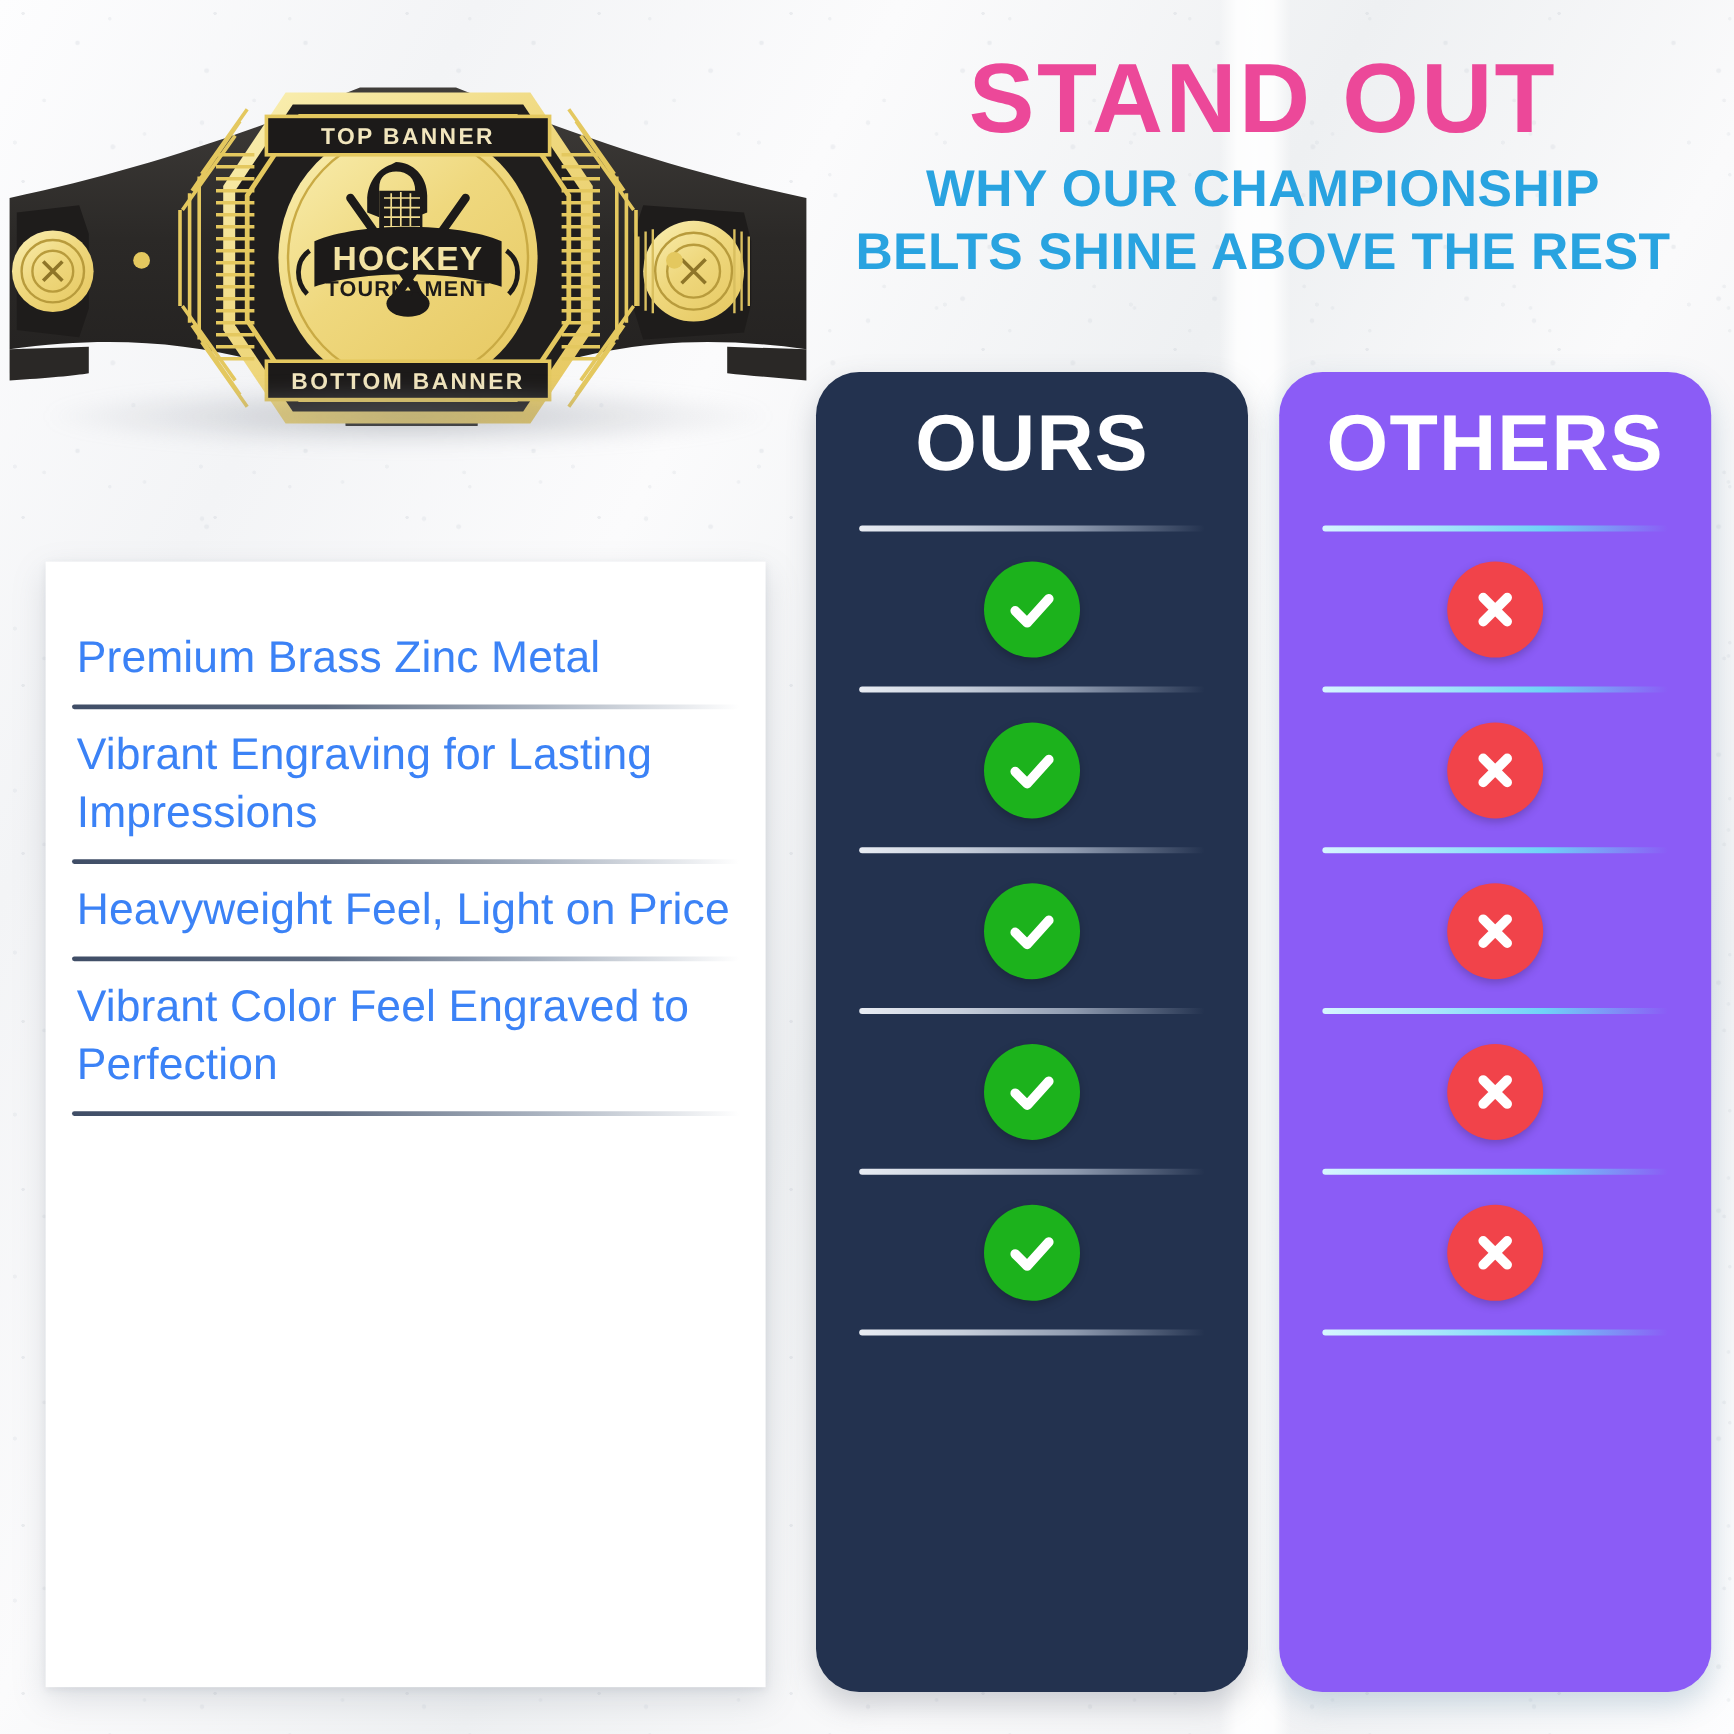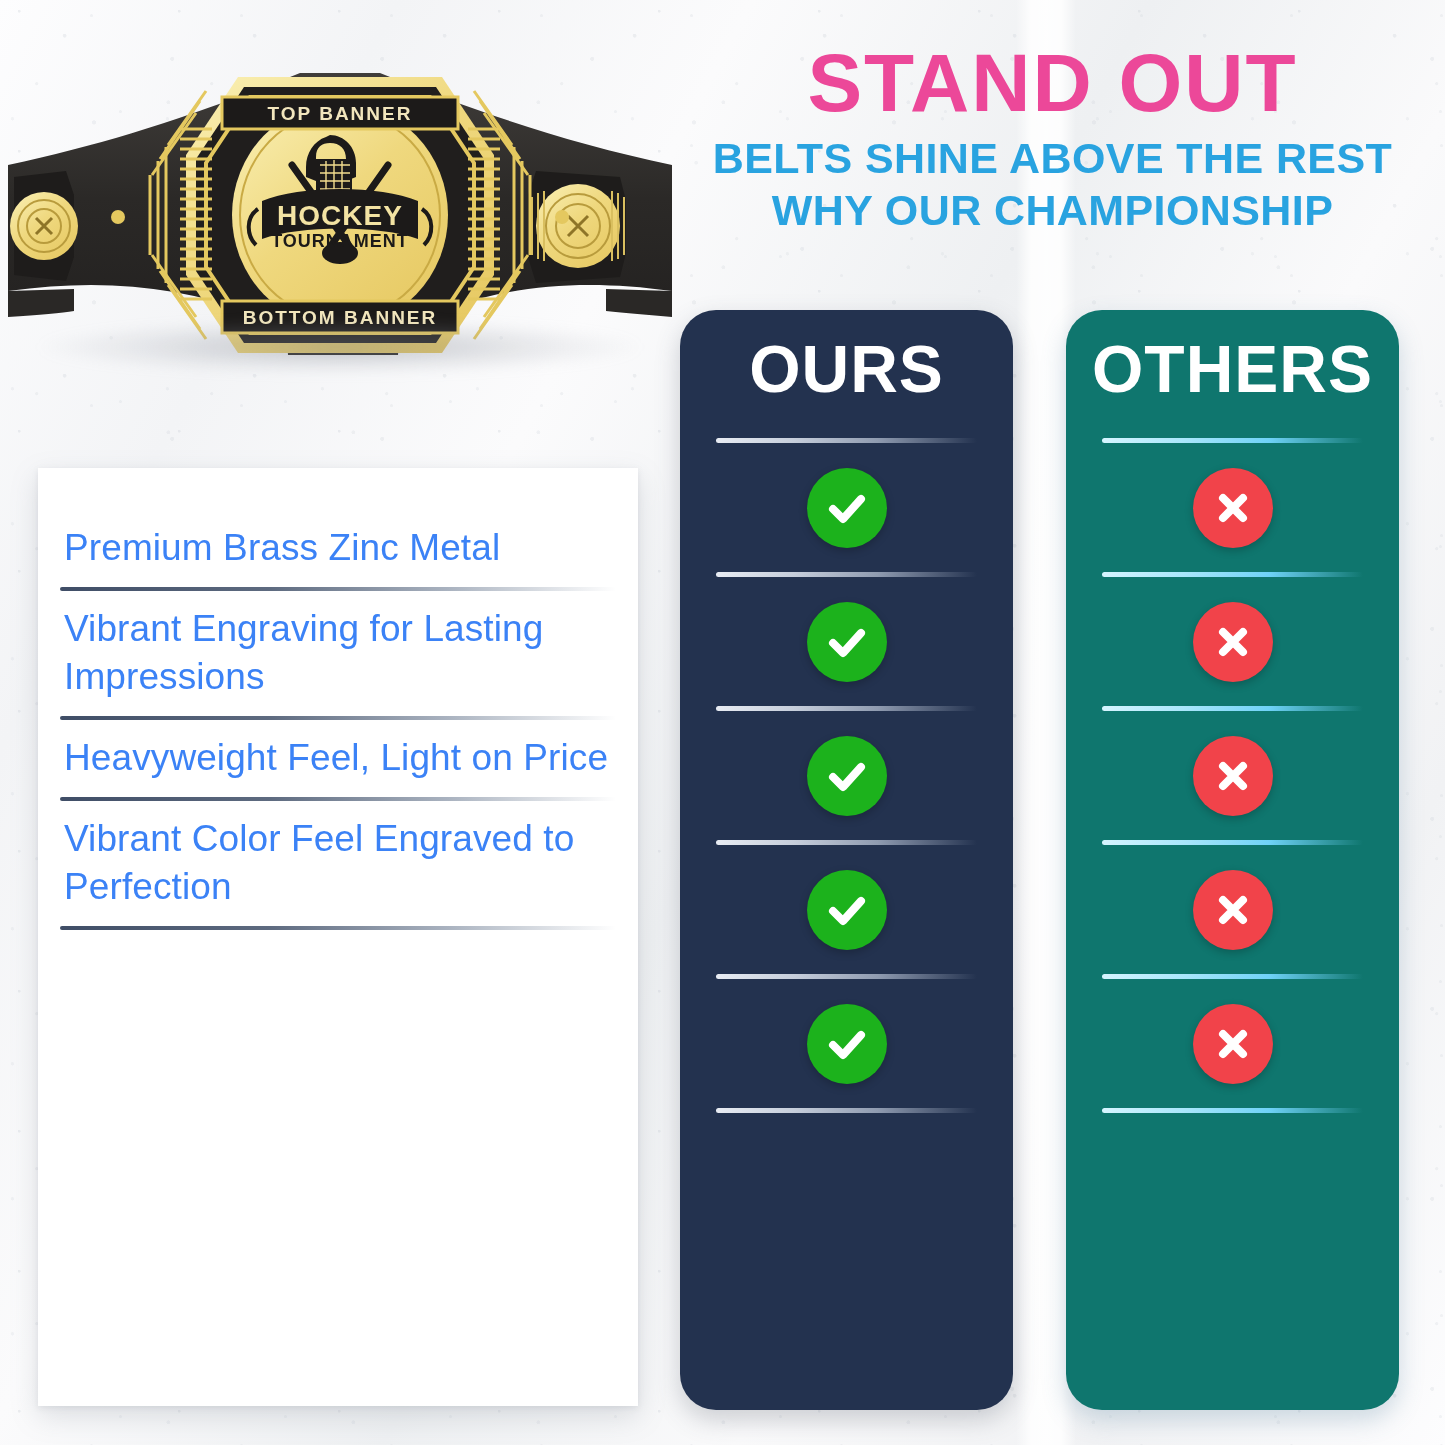--- a/index.html
+++ b/index.html
@@ -69,24 +69,24 @@
     color:#3b82f6;font-size:37px;line-height:1.28;font-weight:400;
     padding:14px 4px 16px 4px;letter-spacing:.1px;
   }
   .feature-div{
     height:4px;border-radius:2px;width:100%;
     background:linear-gradient(90deg,#3f4d66 0%,#5e6b80 38%,#aab3c0 70%,rgba(240,242,245,0) 100%);
   }
 
   
   .col{
-    position:absolute;top:310px;width:333px;height:1100px;border-radius:36px;
+    position:absolute;top:310px;width:360px;height:1100px;border-radius:36px;
   }
   #col-ours{left:680px;background:#23324f;box-shadow:0 10px 24px rgba(70,80,96,.25);}
-  #col-others{left:1066px;background:#0f766e;box-shadow:0 10px 24px rgba(70,120,150,.25);}
+  #col-others{left:1066px;background:#8b5cf6;box-shadow:0 10px 24px rgba(70,120,150,.25);}
   .col-title{
     text-align:center;color:#ffffff;font-weight:bold;letter-spacing:1px;
     margin-top:26px;line-height:1;
   }
   #col-ours .col-title{font-size:66px;}
   #col-others .col-title{font-size:66px;}
 
   .rows{position:absolute;left:36px;right:36px;top:128px;}
   .row-div{height:5px;border-radius:3px;}
   #col-ours .row-div{
@@ -217,22 +217,22 @@
     <text x="340" y="222" text-anchor="middle" fill="#1c1a19" font-family="Liberation Sans, sans-serif" font-size="18" font-weight="bold" letter-spacing="1">TOURNAMENT</text>
     <g fill="none" stroke="#1c1a19" stroke-width="4">
       <path d="M258 184 C 246 192, 246 210, 256 220"></path>
       <path d="M422 184 C 434 192, 434 210, 424 220"></path>
     </g>
   </svg>
 </div>
 
 <div id="heading">
   <div id="title">STAND OUT</div>
+  <div class="sub-line">WHY OUR CHAMPIONSHIP</div>
   <div class="sub-line">BELTS SHINE ABOVE THE REST</div>
-  <div class="sub-line">WHY OUR CHAMPIONSHIP</div>
 </div>
 
 <div id="feature-card">
   <div id="feature-list">
     <div class="feature-row">
       <div class="feature-text">Premium Brass Zinc Metal</div>
       <div class="feature-div"></div>
     </div>
     <div class="feature-row">
       <div class="feature-text">Vibrant Engraving for Lasting Impressions</div>

